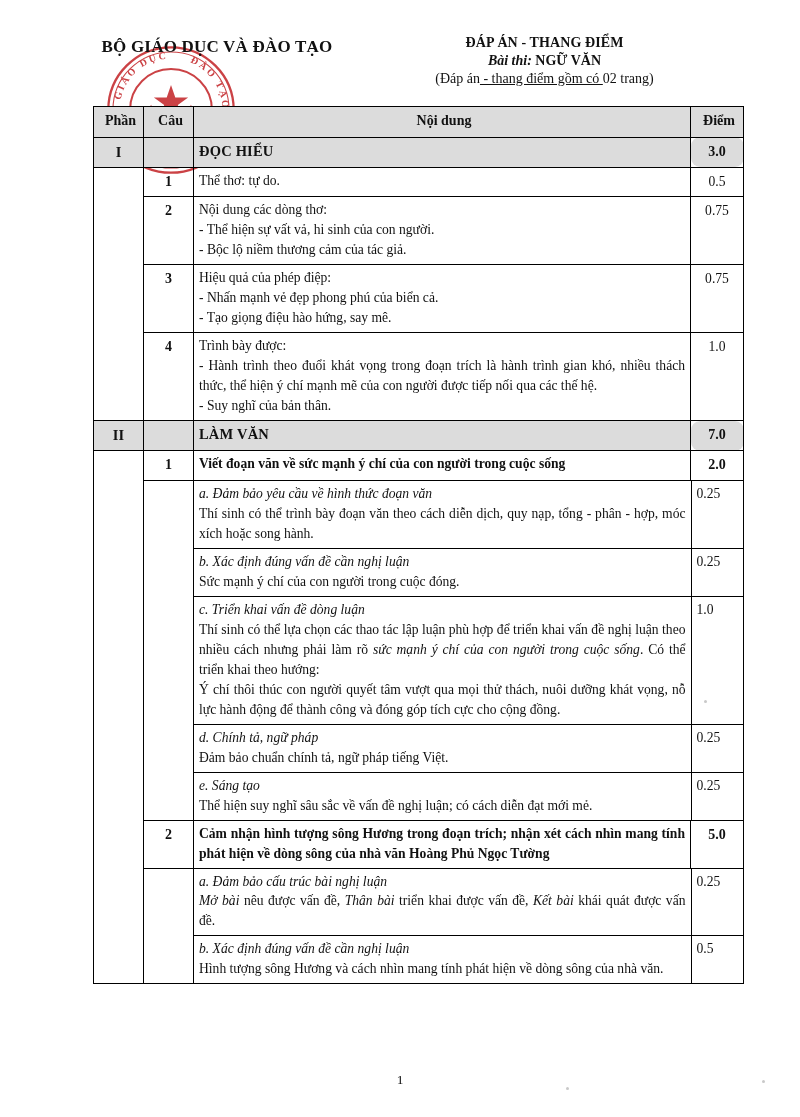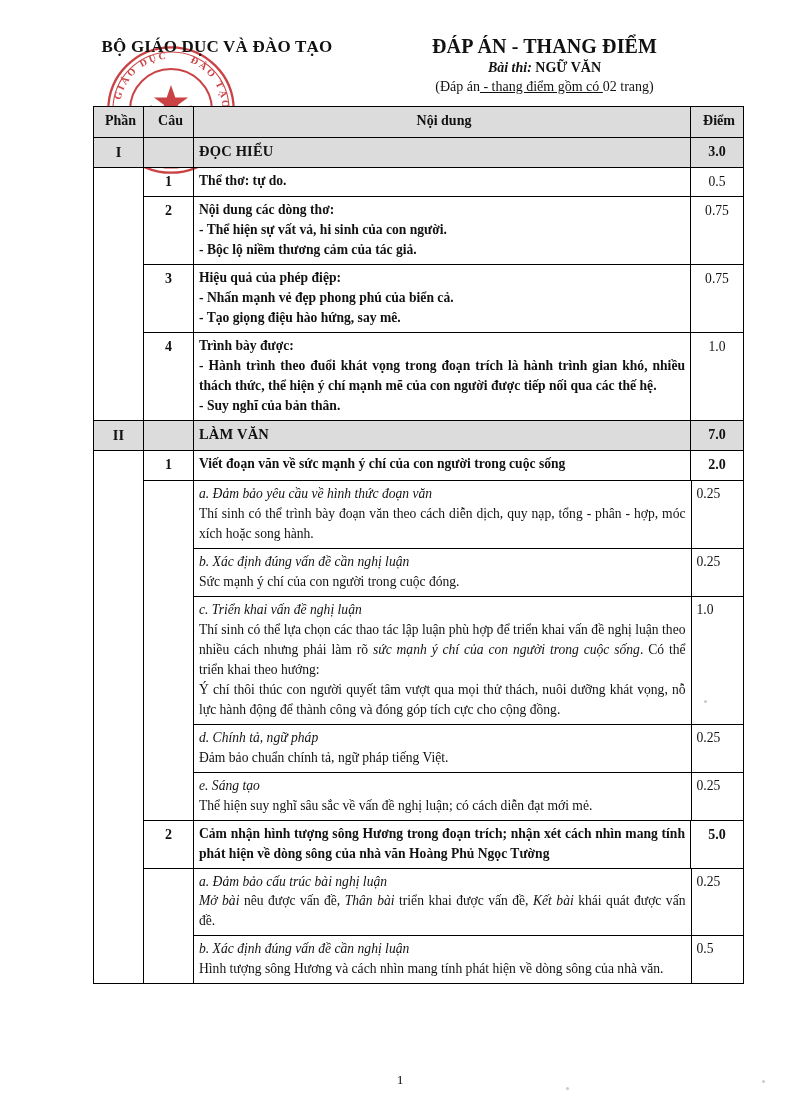--- a/index.html
+++ b/index.html
@@ -50,21 +50,21 @@
     letter-spacing: .2px;
     white-space: nowrap;
   }
   .header-right {
     flex: 1;
     text-align: center;
     line-height: 1.26;
     padding-left: 6px;
   }
   .exam-line1 { font-weight: bold; font-size: 14.5px; letter-spacing: .1px;}
-  .exam-line2 { font-weight: bold; font-size: 20px; letter-spacing: .1px;}
+  .exam-line2 { font-weight: bold; font-size: 14px; letter-spacing: .1px;}
   .exam-line3 { font-size: 14px; }
   .exam-line3 .lbl { font-weight: bold; font-style: italic; }
   .exam-line3 .sub { font-weight: bold; }
   .exam-line4 { font-size: 14px; margin-top: 1px; }
   .exam-line4 .ul { text-decoration: underline; }
 
   
   .seal {
     position: absolute;
     left: 105px;
@@ -109,27 +109,27 @@
     text-align: center;
     font-weight: bold;
     font-size: 14px;
     padding-top: 4px;
   }
   td.diem {
     text-align: center;
     font-size: 13.6px;
     padding-top: 4px;
   }
-  td.diem.b { font-weight: bold; font-size: 14px; }
+  td.diem.b { font-weight: bold; font-size: 14px; border-radius: 9px; }
 
   tr.section td { background: #dcdcdc; }
   tr.section td.nd { font-weight: bold; font-size: 14.5px; letter-spacing: .2px; }
   tr.section td.phan { font-size: 14.5px; }
 
-  td.nd { text-align: justify; font-weight: bold; }
+  td.nd { text-align: justify; }
   td.nd.bold { font-weight: bold; }
   .it { font-style: italic; }
   .ln { display: block; }
   table.inner {
     width: 100%;
     border-collapse: collapse;
     table-layout: fixed;
   }
   table.inner td {
     border: none;
@@ -313,21 +313,21 @@
               </tr>
               <tr>
                 <td class="ipt">
                   <span class="ln it">b. Xác định đúng vấn đề cần nghị luận</span>
                   <span class="ln">Sức mạnh ý chí của con người trong cuộc đóng.</span>
                 </td>
                 <td class="idm">0.25</td>
               </tr>
               <tr>
                 <td class="ipt">
-                  <span class="ln it">c. Triển khai vấn đề nghị luận</span>
+                  <span class="ln it">c. Triển khai vấn đề dòng luận</span>
                   <span class="ln"><span>Thí sinh có thể lựa chọn các thao tác lập luận phù hợp để triển khai vấn đề nghị luận theo nhiều cách nhưng phải làm rõ </span><span class="it">sức mạnh ý chí của con người trong cuộc sống</span><span>. Có thể triển khai theo hướng:</span></span>
                   <span class="ln">Ý chí thôi thúc con người quyết tâm vượt qua mọi thử thách, nuôi dưỡng khát vọng, nỗ lực hành động để thành công và đóng góp tích cực cho cộng đồng.</span>
                 </td>
                 <td class="idm">1.0</td>
               </tr>
               <tr>
                 <td class="ipt">
                   <span class="ln it">d. Chính tả, ngữ pháp</span>
                   <span class="ln">Đảm bảo chuẩn chính tả, ngữ pháp tiếng Việt.</span>
                 </td>

